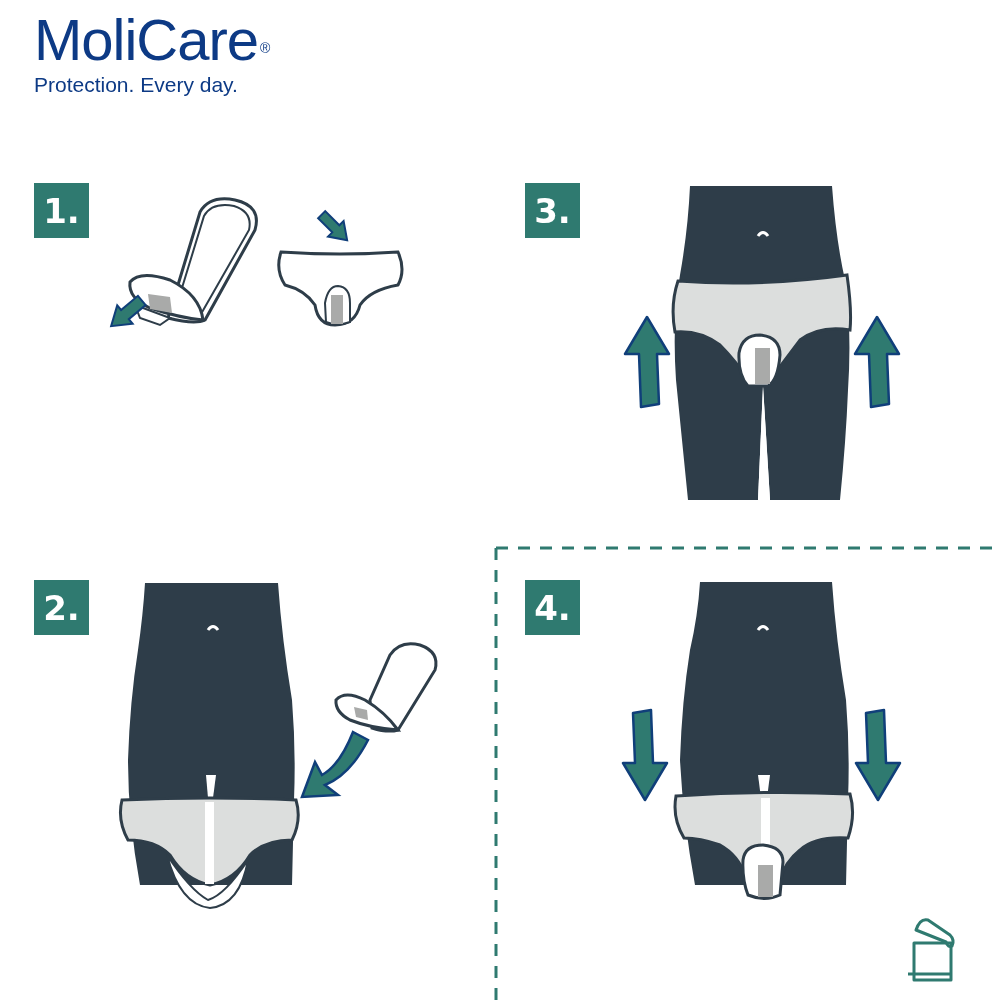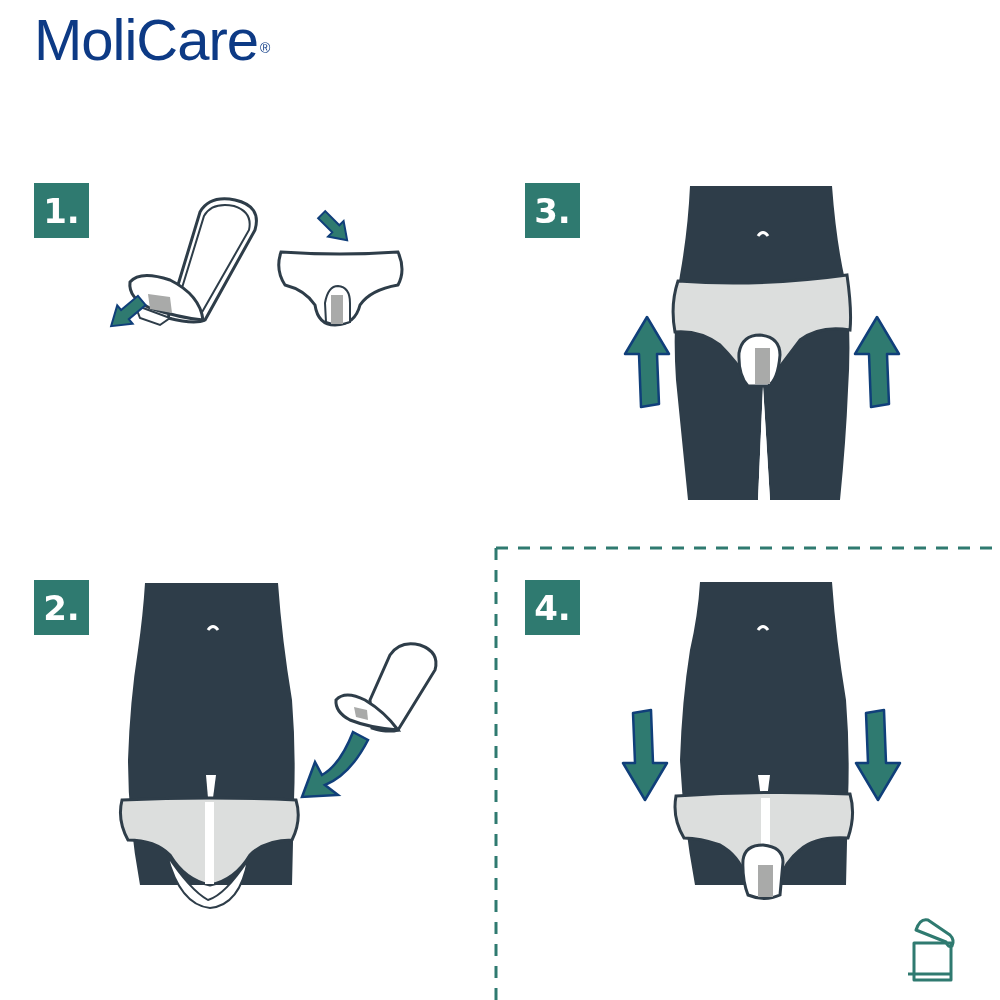--- a/index.html
+++ b/index.html
@@ -9,20 +9,21 @@
   .logo-reg { font-size: 14px; vertical-align: top; position: relative; top: 8px; margin-left: 2px; }
   .logo-tag { font-size: 21px; line-height: 26px; margin-top: 0px; }
   .badge { position: absolute; width: 55px; height: 55px; background: #2f7a70; color: #fff; font-weight: bold; font-size: 34px; display: flex; align-items: center; justify-content: center; font-family: "DejaVu Sans", sans-serif; }
   svg { position: absolute; left: 0; top: 0; }
 </style>
 </head>
 <body>
 
 <div class="logo">
   <div class="logo-name"><span>MoliCare</span><span class="logo-reg">®</span></div>
+  <div class="logo-tag">Protection. Every day.</div>
 </div>
 
 <div class="badge" style="left:34px;top:183px;">1.</div>
 <div class="badge" style="left:525px;top:183px;">3.</div>
 <div class="badge" style="left:34px;top:580px;">2.</div>
 <div class="badge" style="left:525px;top:580px;">4.</div>
 
 <svg width="1000" height="1000" viewBox="0 0 1000 1000">
   <defs>
     <g id="arrowUp">

